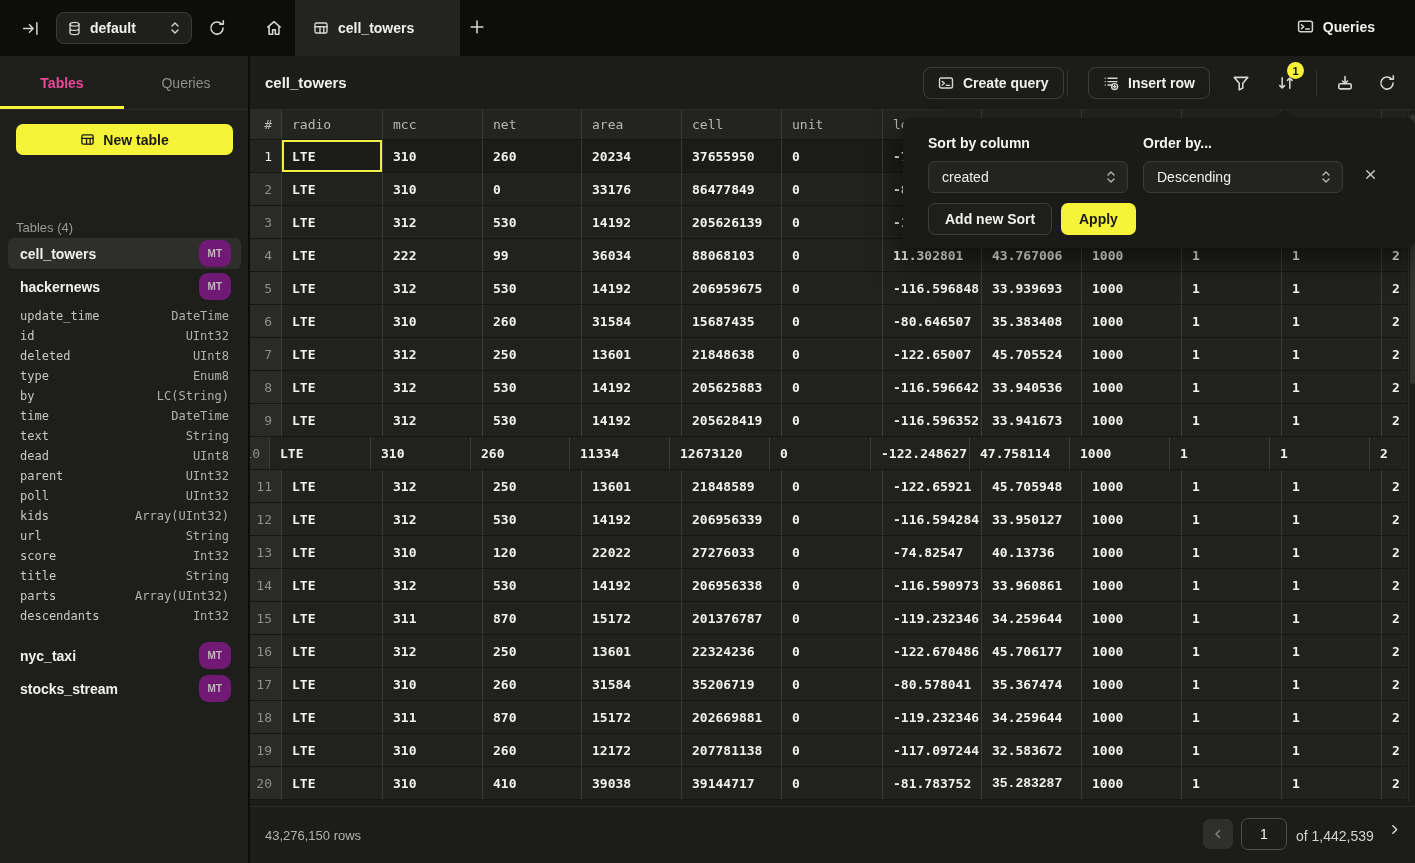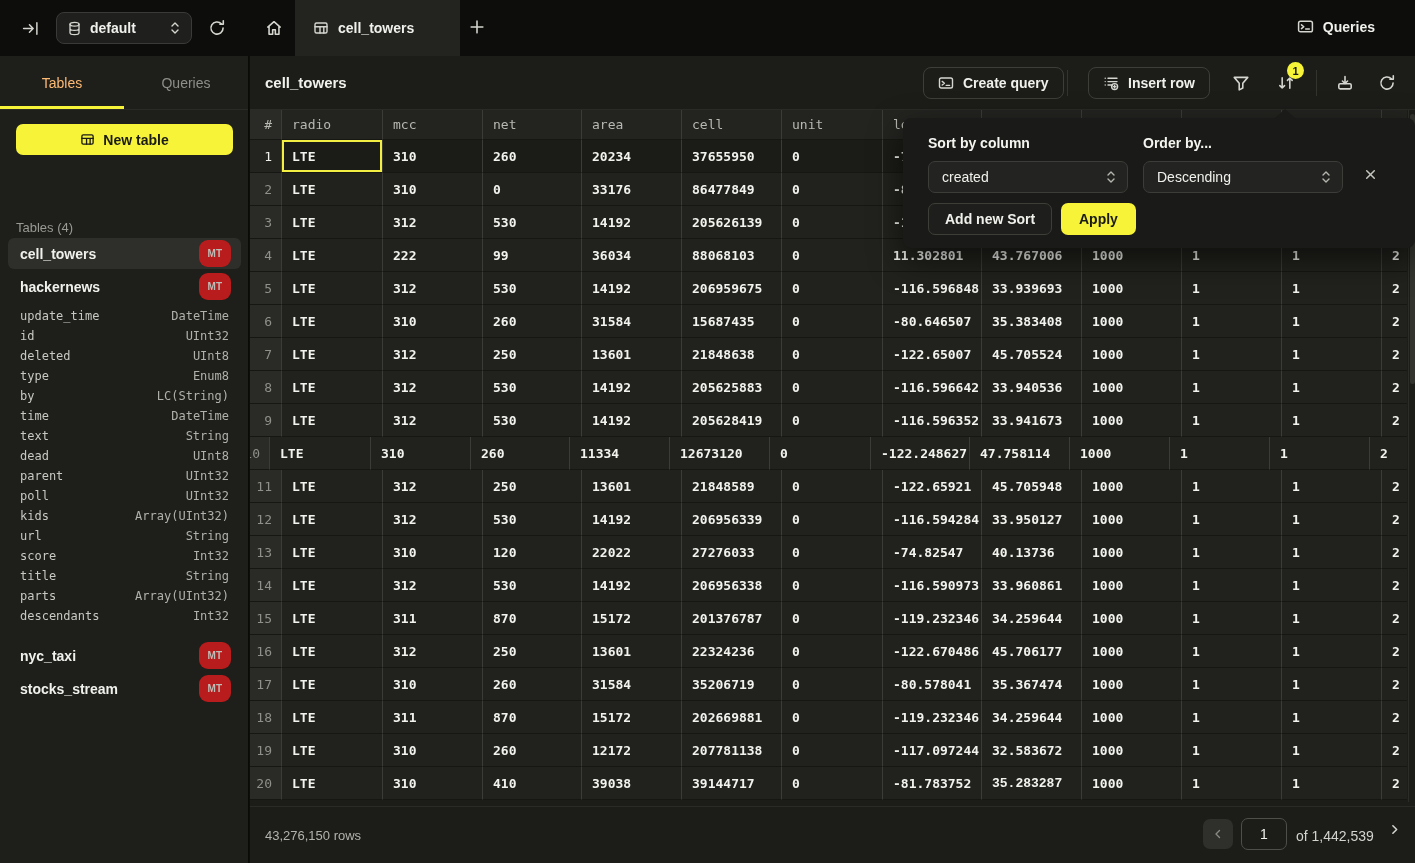--- a/index.html
+++ b/index.html
@@ -24,39 +24,39 @@
   #tab-new { position:absolute; left:468px; top:18px; cursor:pointer; }
   #queries-btn { position:absolute; right:40px; top:18px; display:flex; align-items:center; gap:9px; cursor:pointer; }
   #queries-btn .lbl { font-size:14px; font-weight:600; }
 
   
   #sidebar { position:absolute; left:0; top:56px; width:249px; height:807px;
     background:#1e1e1b; border-right:1px solid #0a0a09; }
   #sidebar-tabs { position:relative; height:54px; border-bottom:1px solid #2a2a26; display:flex; }
   .side-tab { width:124px; display:flex; align-items:center; justify-content:center;
     font-size:14px; color:#8f8f89; cursor:pointer; position:relative; }
-  .side-tab.active { color:#fdba74; font-weight:400;text-align:right; }
+  .side-tab.active { color:#ec4899; font-weight:700;text-align:right; }
   .side-tab.active::after { content:""; position:absolute; left:0; bottom:0; width:100%; height:3px; background:#f6f339; }
   #new-table-btn { position:absolute; left:16px; top:68px; width:217px; height:31px; background:#f6f339;
     border:none; border-radius:7px; display:flex; align-items:center; justify-content:center; gap:8px;
     color:#1a1a16; font-size:14px; font-weight:600; cursor:pointer; }
   #new-table-btn .ic { stroke:#1a1a16; }
   #search-box { position:absolute; left:16px; top:114px; width:217px; height:32px;
     border:1px solid #3a3a36; border-radius:7px; background:#1e1e1b;
     display:flex; align-items:center; gap:8px; padding:0 10px; }
   #search-box input { flex:1; background:transparent; border:none; outline:none;
     font-size:14px; color:#e8e8e2; font-family:"Liberation Sans",sans-serif; }
   #search-box input::placeholder { color:#7c7c76; }
   #tables-section-label { position:absolute; left:16px; top:164px; font-size:13px; color:#9a9a94; }
   #tables-list { position:absolute; left:8px; top:182px; width:233px; }
   .tbl-item { height:31px; margin-bottom:2px; border-radius:6px; display:flex; align-items:center;
     padding:0 10px 0 12px; cursor:pointer; }
   .tbl-item.selected { background:#2e2e2a; }
   .tbl-item .nm { flex:1; font-size:14px; font-weight:600; color:#f0f0ec; }
-  .badge-mt { background:#b91c1c; color:#bdbdb7; font-size:10px; font-weight:600;
+  .badge-mt { background:#701a75; color:#bdbdb7; font-size:10px; font-weight:600;
     border-radius:9px; padding:8px 9px; }
   .engine-line { padding:4px 12px 8px; font-size:12px; color:#8f8f89; }
   .schema { padding:2px 12px 14px; }
   .schema-row { display:flex; justify-content:space-between; height:20px; align-items:center;
     font-family:"DejaVu Sans Mono", monospace; font-size:12px; }
   .schema-row .fn { color:#c9c9c3; }
   .schema-row .ft { color:#b1b1ab; }
 
   
   #main { position:absolute; left:250px; top:56px; width:1165px; height:807px; background:#1c1c19; }

